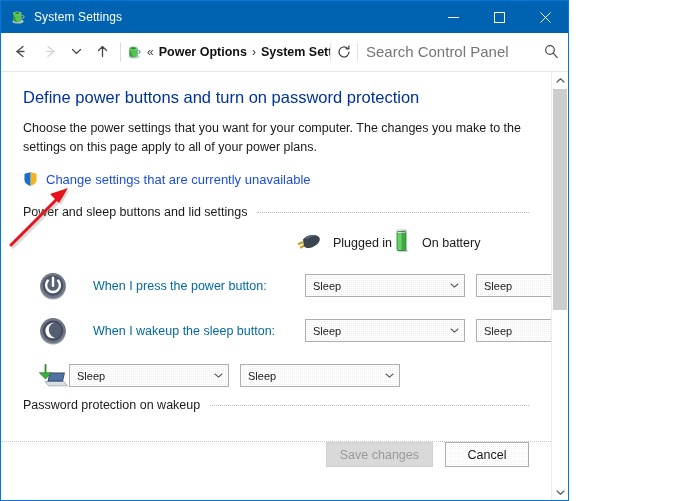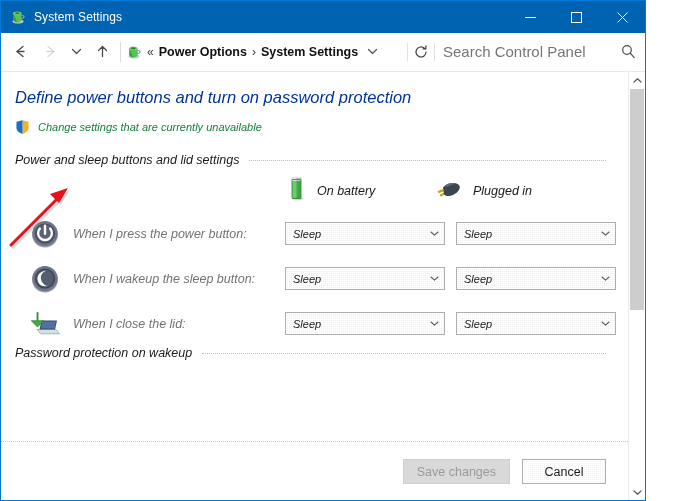--- a/index.html
+++ b/index.html
@@ -7,21 +7,21 @@
     margin: 0; padding: 0;
     width: 700px; height: 501px;
     overflow: hidden;
     background: #ffffff;
     font-family: "Liberation Sans", sans-serif;
     -webkit-font-smoothing: antialiased;
   }
 
   .window {
     position: relative;
-    width: 646px; height: 501px;
+    width: 569px; height: 501px;
     background: #ffffff;
     border: 1px solid #0078d7;
     overflow: hidden;
   }
 
   
   .titlebar {
     position: relative;
     height: 32px;
     background: #0063b1;
@@ -144,23 +144,22 @@
     flex: 1;
     position: relative;
     background: #ffffff;
     overflow: hidden;
     border-top: 1px solid #e8e8e8;
   }
   .pane {
     position: absolute;
     left: 0; top: 0; right: 0;
     bottom: 60px;
-    padding: 16px 22px 0 14px;
+    padding: 16px 22px 0 22px;
     overflow: hidden;
-    font-style: italic;
   }
 
   h1.heading {
     margin: 0 0 12px 0;
     font-size: 16.5px;
     font-weight: normal;
     color: #003399;
     letter-spacing: 0;
   }
   p.desc {
@@ -175,22 +174,22 @@
     display: flex;
     align-items: center;
     margin-bottom: 18px;
   }
   .shield {
     width: 15px; height: 16px;
     margin-right: 8px;
     flex: none;
   }
   .uac-text {
-    font-size: 11px;
-    color: #15803d;
+    font-size: 13px;
+    color: #1d4ed8;
   }
 
   .section-head {
     display: flex;
     align-items: center;
     margin-bottom: 4px;
   }
   .section-title {
     font-size: 12.5px;
     color: #1a1a1a;
@@ -231,22 +230,22 @@
     height: 45px;
   }
   .row-icon {
     width: 32px; height: 32px;
     flex: none;
     margin-left: 14px;
     position: relative;
   }
   .row-label {
     font-size: 12.5px;
-    color: #737373;
-    margin-left: 12px;
+    color: #0369a1;
+    margin-left: 24px;
     width: 212px;
     flex: none;
   }
   .combo {
     position: relative;
     width: 160px;
     height: 23px;
     border: 1px solid #aeaeae;
     background-color: #f0f0f0;
     background-image:
@@ -273,21 +272,21 @@
 
   .section-head.lower { }
 
   
   .actionbar {
     position: absolute;
     left: 0; right: 0; bottom: 0;
     height: 60px;
     border-top: 1px dotted #c8c8c8;
     display: flex;
-    align-items: center;
+    align-items: flex-start;
     justify-content: flex-end;
     padding-right: 22px;
     background: #ffffff;
   }
   .btn {
     height: 25px;
     min-width: 84px;
     padding: 0 13px;
     font-size: 12.5px;
     display: flex; align-items: center; justify-content: center;
@@ -446,62 +445,63 @@
     </div>
   </div>
 
   <div class="content-wrap">
     <div class="content">
 
       <div class="pane">
 
         <h1 class="heading">Define power buttons and turn on password protection</h1>
 
+        <p class="desc">Choose the power settings that you want for your computer. The changes you make to the settings on this page apply to all of your power plans.</p>
 
         <div class="uac-link">
           <div class="shield">
             <svg width="15" height="16" viewBox="0 0 15 16">
               <path d="M7.5 0.7L14 2.5v6.1c0 3.4-3 5.8-6.5 6.8V0.7z" fill="#f5b324"></path>
               <path d="M7.5 0.7L1 2.5v6.1c0 3.4 3 5.8 6.5 6.8V0.7z" fill="#1d6fc4"></path>
               <path d="M7.5 0.7L14 2.5v6.1c0 3.4-3 5.8-6.5 6.8C4 14.4 1 12 1 8.6V2.5z" fill="none" stroke="#ffffff" stroke-width="0.9"></path>
             </svg>
           </div>
           <span class="uac-text">Change settings that are currently unavailable</span>
         </div>
 
         <div class="section-head">
           <span class="section-title">Power and sleep buttons and lid settings</span>
           <span class="dotline"></span>
         </div>
 
         <div class="colhead">
+          <div class="col">
+            <span>
+              <svg width="28" height="22" viewBox="0 0 28 22">
+                <path d="M2.5 13.2l5-2.2 1.2 2.3-5.1 1.9z" fill="#c9a227"></path>
+                <path d="M4.5 16.8l5.2-2.9 1.3 2.2-5.2 2.6z" fill="#c9a227"></path>
+                <path d="M8 9.5c2-2.6 6-4.6 10.2-4.6 3.8 0 6.6 1.8 6.6 4.3 0 3.3-4.2 7.2-9.3 8.5-3.2.8-5.6-.1-6.6-2z" fill="#3a4550"></path>
+                <path d="M9.6 8c1.9-1.9 5-3.2 8.1-3.1 1.6 0 2.9.4 3.8 1-2.9-.2-6.6 1-9 2.8z" fill="#5e6b78"></path>
+              </svg>
+            </span>
+            <span class="col-label">Plugged in</span>
+          </div>
           <div class="col battery">
             <span>
               <svg width="20" height="26" viewBox="0 0 20 26">
                 <ellipse cx="11" cy="22.5" rx="5.5" ry="1.8" fill="#c9d3da"></ellipse>
                 <rect x="5" y="3.5" width="9" height="19" rx="1" fill="#3fa93f"></rect>
                 <rect x="5" y="3.5" width="4.6" height="19" rx="1" fill="#69cf69"></rect>
                 <rect x="4.3" y="1.6" width="10.4" height="3.4" rx="1.1" fill="#b9c2c8"></rect>
                 <rect x="4.3" y="1.6" width="5" height="3.4" rx="1.1" fill="#dfe5e9"></rect>
                 <rect x="5" y="3.5" width="9" height="19" rx="1" fill="none" stroke="#2c7d2c" stroke-width="0.8"></rect>
               </svg>
             </span>
             <span class="col-label">On battery</span>
           </div>
-          <div class="col">
-            <span>
-              <svg width="28" height="22" viewBox="0 0 28 22">
-                <path d="M2.5 13.2l5-2.2 1.2 2.3-5.1 1.9z" fill="#c9a227"></path>
-                <path d="M4.5 16.8l5.2-2.9 1.3 2.2-5.2 2.6z" fill="#c9a227"></path>
-                <path d="M8 9.5c2-2.6 6-4.6 10.2-4.6 3.8 0 6.6 1.8 6.6 4.3 0 3.3-4.2 7.2-9.3 8.5-3.2.8-5.6-.1-6.6-2z" fill="#3a4550"></path>
-                <path d="M9.6 8c1.9-1.9 5-3.2 8.1-3.1 1.6 0 2.9.4 3.8 1-2.9-.2-6.6 1-9 2.8z" fill="#5e6b78"></path>
-              </svg>
-            </span>
-            <span class="col-label">Plugged in</span>
-          </div>
         </div>
 
         <div class="row">
           <div class="row-icon">
             <svg width="32" height="32" viewBox="0 0 32 32">
               <circle cx="16" cy="16.6" r="13" fill="#9aa2ad"></circle>
               <circle cx="16" cy="15.6" r="12.6" fill="#6e7687"></circle>
               <circle cx="16" cy="15.6" r="10.2" fill="#464e60"></circle>
               <circle cx="16" cy="15.6" r="8.6" fill="#5a6375"></circle>
               <path d="M16 7.8v8" stroke="#ffffff" stroke-width="2.4" stroke-linecap="round"></path>
@@ -559,21 +559,20 @@
         <div class="row">
           <div class="row-icon">
             <svg width="32" height="32" viewBox="0 0 32 32">
               <path d="M8 21.5h19l3.5 4.3H11.5z" fill="#d7dde3"></path>
               <path d="M8 21.5h19l3.5 4.3H11.5z" fill="none" stroke="#9aa4ae" stroke-width="0.8"></path>
               <path d="M12.5 12.5h15.5l-2 9H10.5z" fill="#2f4a72"></path>
               <path d="M13.4 13.4h13.6l-1.6 7.2H11.8z" fill="#53719e"></path>
               <path d="M9 4.5v8.3h5.6l-6.1 6.1-6.1-6.1h5.6V4.5z" fill="#3fb03f" stroke="#2b7d2b" stroke-width="0.8" stroke-linejoin="round"></path>
             </svg>
           </div>
-          <div class="row-label">When I close the lid:</div>
           <div class="combo">
             <span class="combo-val">Sleep</span>
             <span class="combo-arrow">
               <svg width="9" height="9" viewBox="0 0 9 9">
                   <path d="M1 3l3.5 3.2L8 3" fill="none" stroke="currentColor" stroke-width="1.1" stroke-linecap="round" stroke-linejoin="round"></path>
                 </svg>
             </span>
           </div>
           <div class="combo">
             <span class="combo-val">Sleep</span>

